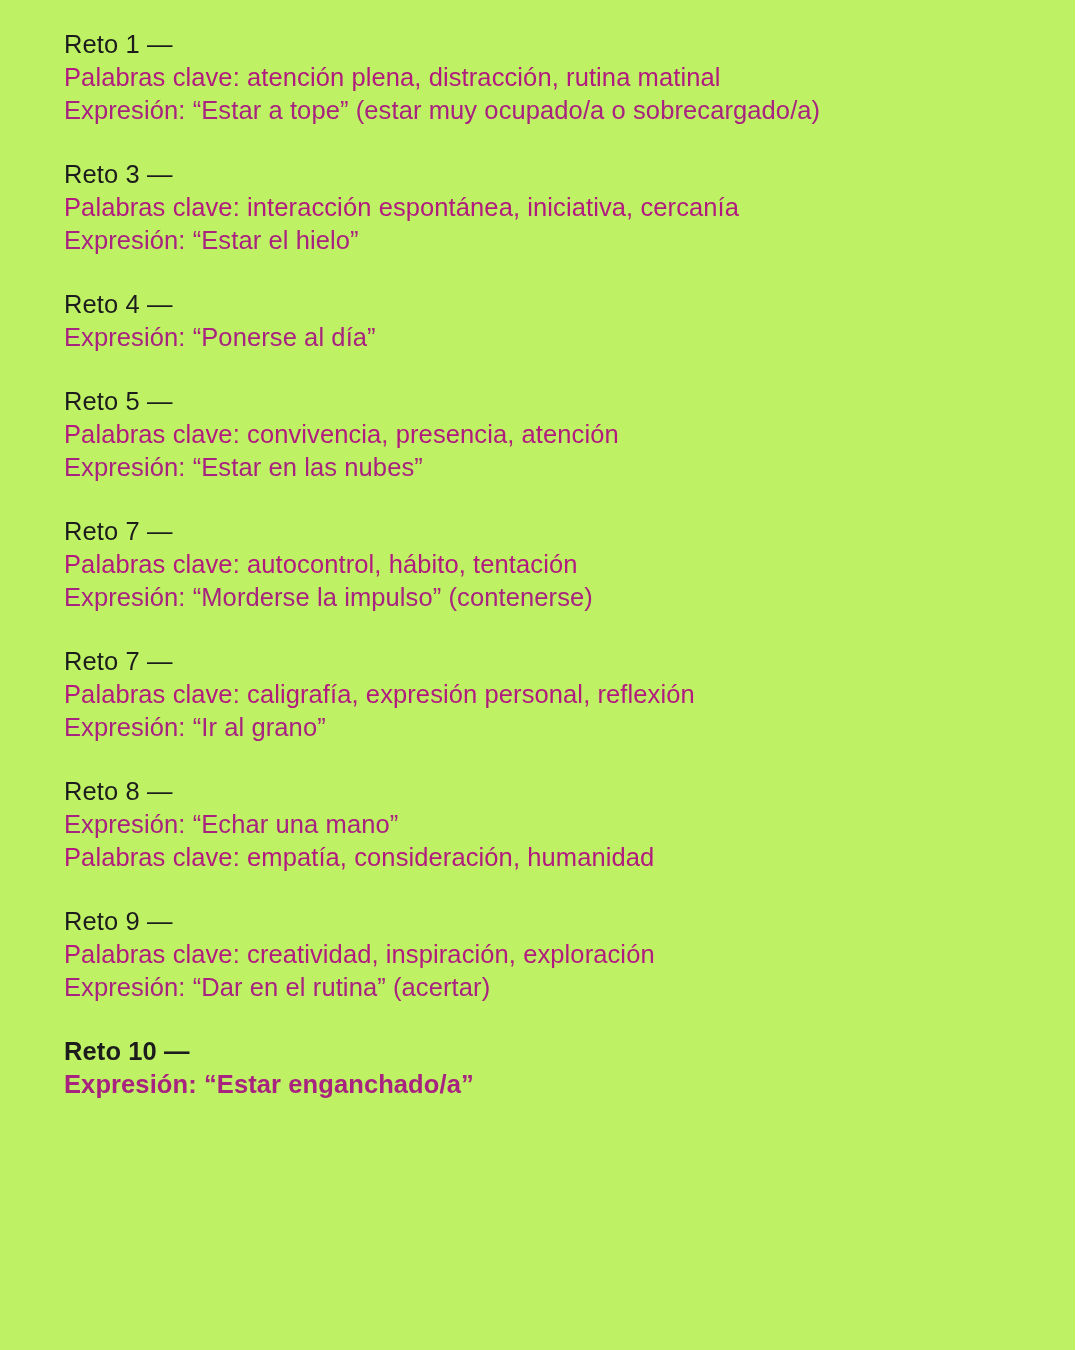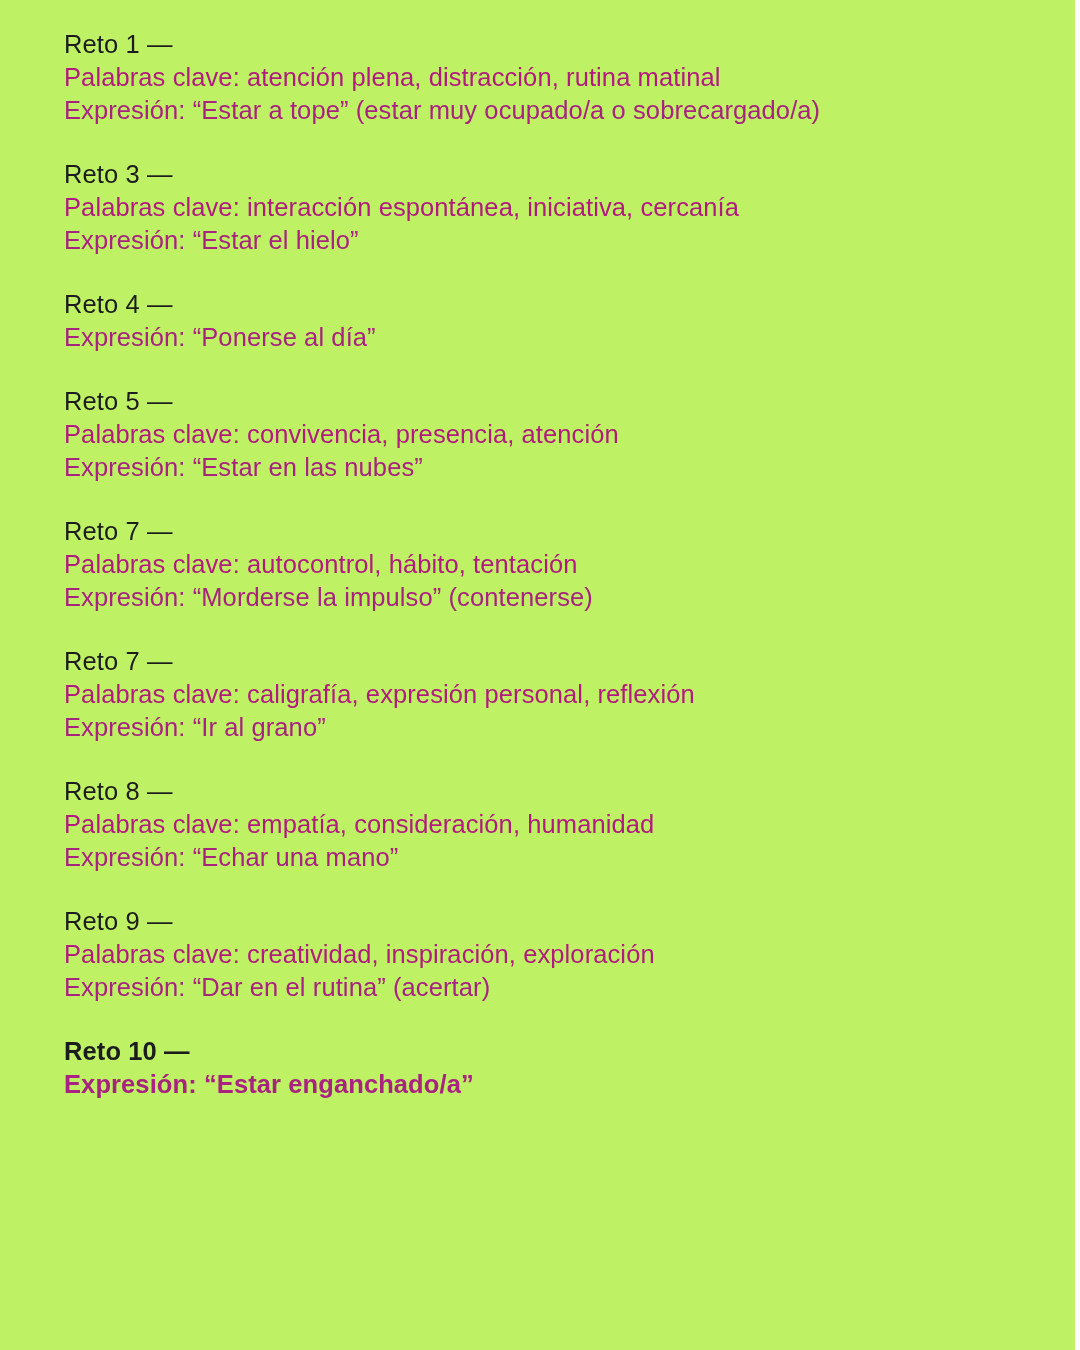--- a/index.html
+++ b/index.html
@@ -79,22 +79,22 @@
   </div>
 
   <div class="challenge">
     <div class="line title-line">Reto 7 —</div>
     <div class="line keywords-line">Palabras clave: caligrafía, expresión personal, reflexión</div>
     <div class="line expression-line">Expresión: “Ir al grano”</div>
   </div>
 
   <div class="challenge">
     <div class="line title-line">Reto 8 —</div>
+    <div class="line expression-line">Expresión: “Echar una mano”</div>
     <div class="line keywords-line">Palabras clave: empatía, consideración, humanidad</div>
-    <div class="line expression-line">Expresión: “Echar una mano”</div>
   </div>
 
   <div class="challenge">
     <div class="line title-line">Reto 9 —</div>
     <div class="line keywords-line">Palabras clave: creatividad, inspiración, exploración</div>
     <div class="line expression-line">Expresión: “Dar en el rutina” (acertar)</div>
   </div>
 
   <div class="challenge">
     <div class="line title-line">Reto 10 —</div>

